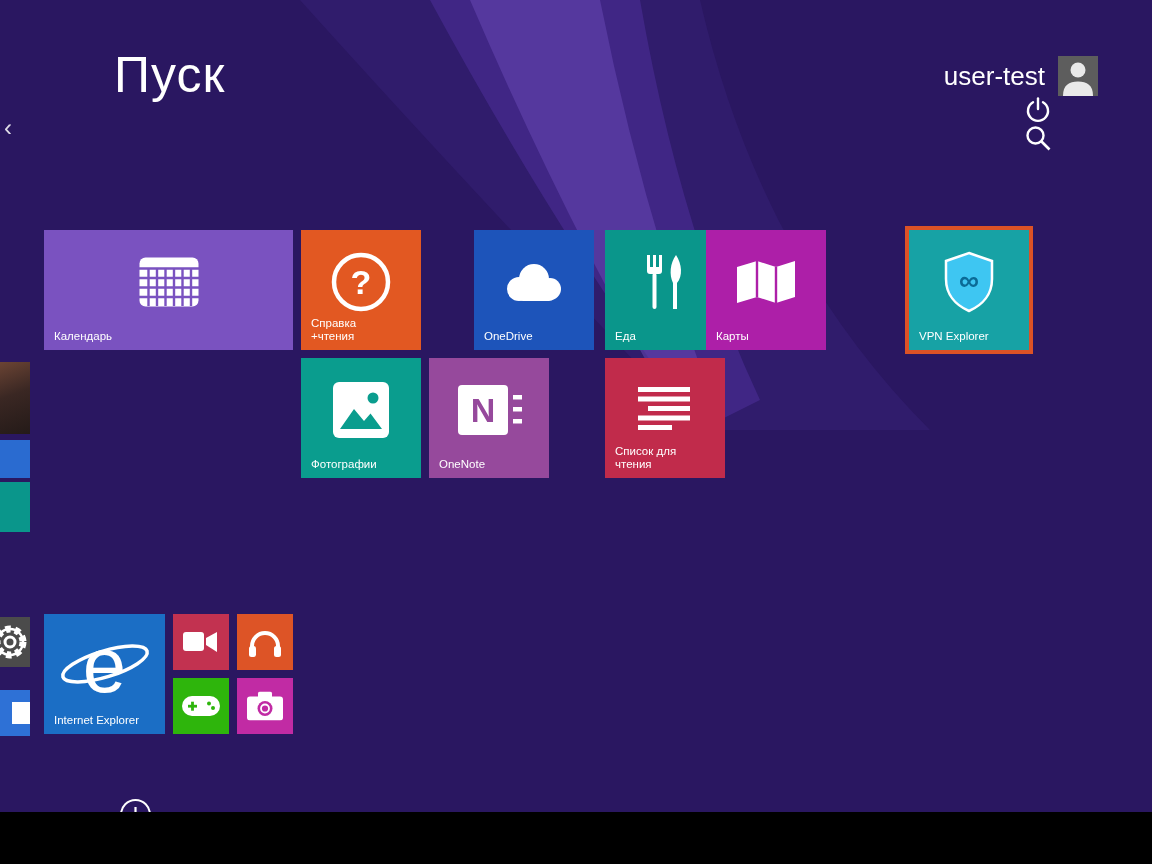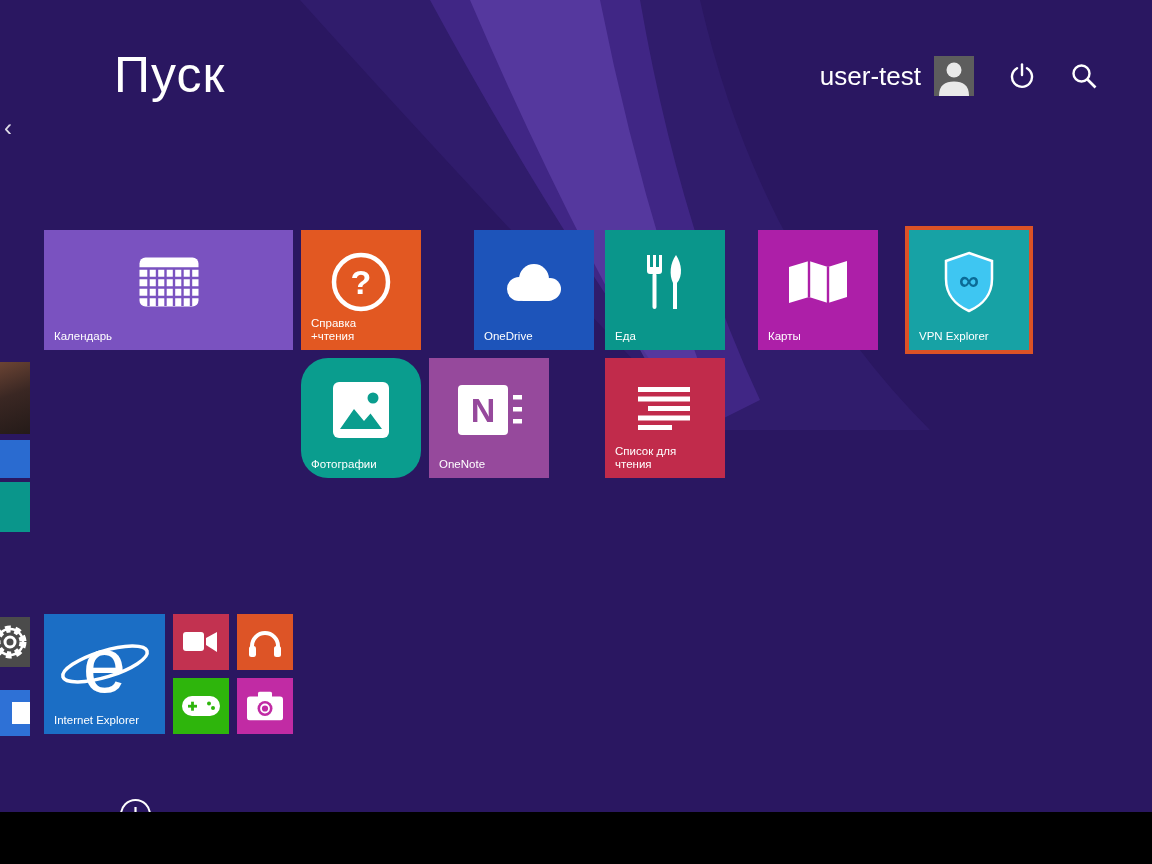--- a/index.html
+++ b/index.html
@@ -4,43 +4,43 @@
 <style>
   * { margin:0; padding:0; box-sizing:border-box; }
   html,body { width:1152px; height:864px; overflow:hidden; background:#000; }
   body { font-family:"Liberation Sans", sans-serif; }
   #screen { position:relative; width:1152px; height:812px; overflow:hidden; color:#fff; background:#2a1761; }
   #bg { position:absolute; left:0; top:0; }
   svg text { font-family:"Liberation Sans", sans-serif; }
 
   .title { position:absolute; left:114px; top:46px; font-size:50px; font-weight:300; letter-spacing:1px; }
 
-  .header-right { position:absolute; right:54px; top:56px; display:flex; align-items:center; }
+  .header-right { position:absolute; right:54px; top:56px; display:flex; align-items:center;flex-direction:column; }
   .user { display:flex; align-items:center; background:none; border:0; color:#fff; cursor:pointer; padding:0; }
   .user-name { font-size:26px; font-weight:300; margin-right:13px; }
   .avatar { display:block; width:40px; height:40px; overflow:hidden; line-height:0; }
   .hbtn { background:none; border:0; padding:0; margin-left:34px; cursor:pointer; line-height:0; }
 
   .peek { position:absolute; left:4px; top:114px; font-size:24px; font-weight:300; opacity:.85; cursor:pointer; }
 
   .tile { position:absolute; overflow:hidden; cursor:pointer; }
   .tile .icon { position:absolute; left:50%; top:52px; transform:translate(-50%,-50%); line-height:0; }
   .tile .label { position:absolute; left:10px; bottom:7px; font-size:11.5px; line-height:13px; white-space:nowrap; }
   .label.wrap { white-space:normal; width:76px; }
 
   .t-calendar { left:44px;  top:230px; width:249px; height:120px; }
   .t-weather  { left:44px;  top:358px; width:249px; height:248px; }
   .t-weather .icon { top:116px; }
   .t-ie       { left:44px;  top:614px; width:121px; height:120px; }
   .t-help     { left:301px; top:230px; width:120px; height:120px; }
   .t-onedrive { left:429px; top:230px; width:120px; height:120px;margin-left:45px; }
-  .t-photos   { left:301px; top:358px; width:120px; height:120px;border-radius:27px; }
+  .t-photos   { left:301px; top:358px; width:120px; height:120px; }
   .t-onenote  { left:429px; top:358px; width:120px; height:120px; }
   .t-food     { left:605px; top:230px; width:120px; height:120px; }
-  .t-maps     { left:758px; top:230px; width:120px; height:120px; }
+  .t-maps     { left:706px; top:230px; width:120px; height:120px; }
   .t-reading  { left:605px; top:358px; width:120px; height:120px; }
   .t-vpn      { left:909px; top:230px; width:120px; height:120px; outline:4px solid #dc5226; }
 
   .sm { width:56px; height:56px; }
   .sm .icon { top:28px; }
   .t-video  { left:173px; top:614px; }
   .t-audio  { left:237px; top:614px; }
   .t-games  { left:173px; top:678px; }
   .t-camera { left:237px; top:678px; }
 

